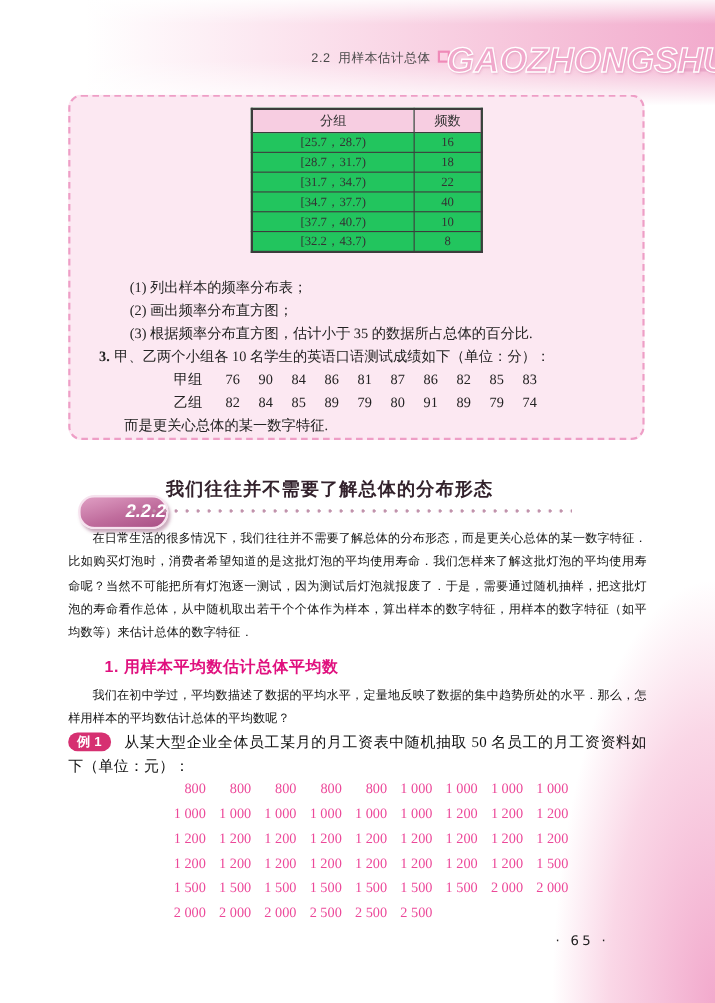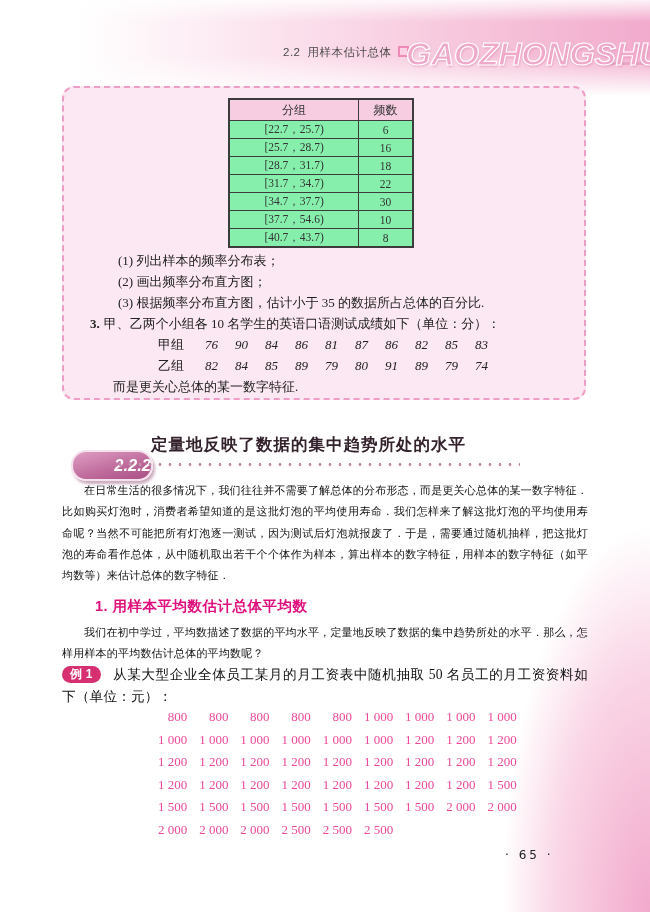--- a/index.html
+++ b/index.html
@@ -29,36 +29,36 @@
     font-size:32px;font-weight:bold;font-style:italic;letter-spacing:0;
     color:#f0a8cb;-webkit-text-stroke:1.2px #ffffff;
     text-shadow:1px 2px 2px rgba(214,130,172,.45);white-space:nowrap;
   }
   
   .exercise-box{
     position:absolute;left:62px;top:86px;width:520px;height:310px;
     border:2.5px dashed #ee9ec6;border-radius:12px;background:#fce8f2;
   }
   .freq-table{
-    position:absolute;left:228px;top:98px;width:186px;border-collapse:collapse;
-    font-size:11.5px;color:#333;text-align:center;background:#86efac;
+    position:absolute;left:228px;top:98px;width:211px;border-collapse:collapse;
+    font-size:11.5px;color:#333;text-align:center;background:#22c55e;
     border:2px solid #3c3c3c;
   }
   .freq-table th{
     background:#f7cde1;border:1px solid #3c3c3c;font-weight:normal;
     font-size:12px;height:20px;padding:0;
   }
   .freq-table td{border:1px solid #3c3c3c;height:17px;padding:0;}
   .box-text{position:absolute;left:90px;top:250px;width:475px;font-size:13px;line-height:21px;color:#222;}
   .q-line{padding-left:28px;}
   .p3-line{padding-left:0;}
   .p3-num{font-weight:bold;margin-right:4px;}
   .score-row{padding-left:68px;}
   .score-label{margin-right:4px;}
-  .scores span{display:inline-block;width:30px;text-align:right;font-style:italic;}
+  .scores span{display:inline-block;width:30px;text-align:right;}
   .box-footer{padding-left:23px;}
   
   .sec-band{
     position:absolute;left:108px;top:431px;width:412px;height:25px;
     background:linear-gradient(to right,#c励 0%,#c77ca7 0%,#e4aecb 45%,#f6dcea 78%,rgba(255,255,255,0) 100%);
     border-radius:4px 14px 14px 4px;
   }
   .sec-badge{
     position:absolute;left:71px;top:426px;width:78px;height:27px;
     border-radius:15px;background:linear-gradient(165deg,#e09fc4 0%,#c06d9d 55%,#a94f85 100%);
@@ -122,45 +122,41 @@
 
 <table class="freq-table">
   <thead>
     <tr>
       <th>分组</th>
       <th>频数</th>
     </tr>
   </thead>
   <tbody>
       <tr>
-        <td>[22.7，25.7)</td>
-        <td>6</td>
-      </tr>
-      <tr>
         <td>[25.7，28.7)</td>
         <td>16</td>
       </tr>
       <tr>
         <td>[28.7，31.7)</td>
         <td>18</td>
       </tr>
       <tr>
         <td>[31.7，34.7)</td>
         <td>22</td>
       </tr>
       <tr>
         <td>[34.7，37.7)</td>
-        <td>30</td>
-      </tr>
-      <tr>
-        <td>[37.7，54.6)</td>
+        <td>40</td>
+      </tr>
+      <tr>
+        <td>[37.7，40.7)</td>
         <td>10</td>
       </tr>
       <tr>
-        <td>[40.7，43.7)</td>
+        <td>[32.2，43.7)</td>
         <td>8</td>
       </tr>
     </tbody>
 </table>
 
 <div class="box-text">
   <div class="q-line">(1) 列出样本的频率分布表；</div>
   <div class="q-line">(2) 画出频率分布直方图；</div>
   <div class="q-line">(3) 根据频率分布直方图，估计小于 35 的数据所占总体的百分比.</div>
   <div class="p3-line">
@@ -170,21 +166,21 @@
     <span class="score-label">甲组</span><span class="scores"><span>76</span><span>90</span><span>84</span><span>86</span><span>81</span><span>87</span><span>86</span><span>82</span><span>85</span><span>83</span></span>
   </div>
   <div class="score-row">
     <span class="score-label">乙组</span><span class="scores"><span>82</span><span>84</span><span>85</span><span>89</span><span>79</span><span>80</span><span>91</span><span>89</span><span>79</span><span>74</span></span>
   </div>
   <div class="box-footer">而是更关心总体的某一数字特征.</div>
 </div>
 
 <div class="sec-band"></div>
 <div class="sec-badge">2.2.2</div>
-<div class="sec-title">定量地反映了数据的集中趋势所处的水平</div>
+<div class="sec-title">我们往往并不需要了解总体的分布形态</div>
 <div class="sec-dots"></div>
 
 <div class="para para1">在日常生活的很多情况下，我们往往并不需要了解总体的分布形态，而是更关心总体的某一数字特征．比如购买灯泡时，消费者希望知道的是这批灯泡的平均使用寿命．我们怎样来了解这批灯泡的平均使用寿命呢？当然不可能把所有灯泡逐一测试，因为测试后灯泡就报废了．于是，需要通过随机抽样，把这批灯泡的寿命看作总体，从中随机取出若干个个体作为样本，算出样本的数字特征，用样本的数字特征（如平均数等）来估计总体的数字特征．</div>
 
 <div class="sub-heading">1. 用样本平均数估计总体平均数</div>
 
 <div class="para para2">我们在初中学过，平均数描述了数据的平均水平，定量地反映了数据的集中趋势所处的水平．那么，怎样用样本的平均数估计总体的平均数呢？</div>
 
 <div class="example-para">
   <span class="example-badge">例 1</span><span>从某大型企业全体员工某月的月工资表中随机抽取 50 名员工的月工资资料如下（单位：元）：</span>

